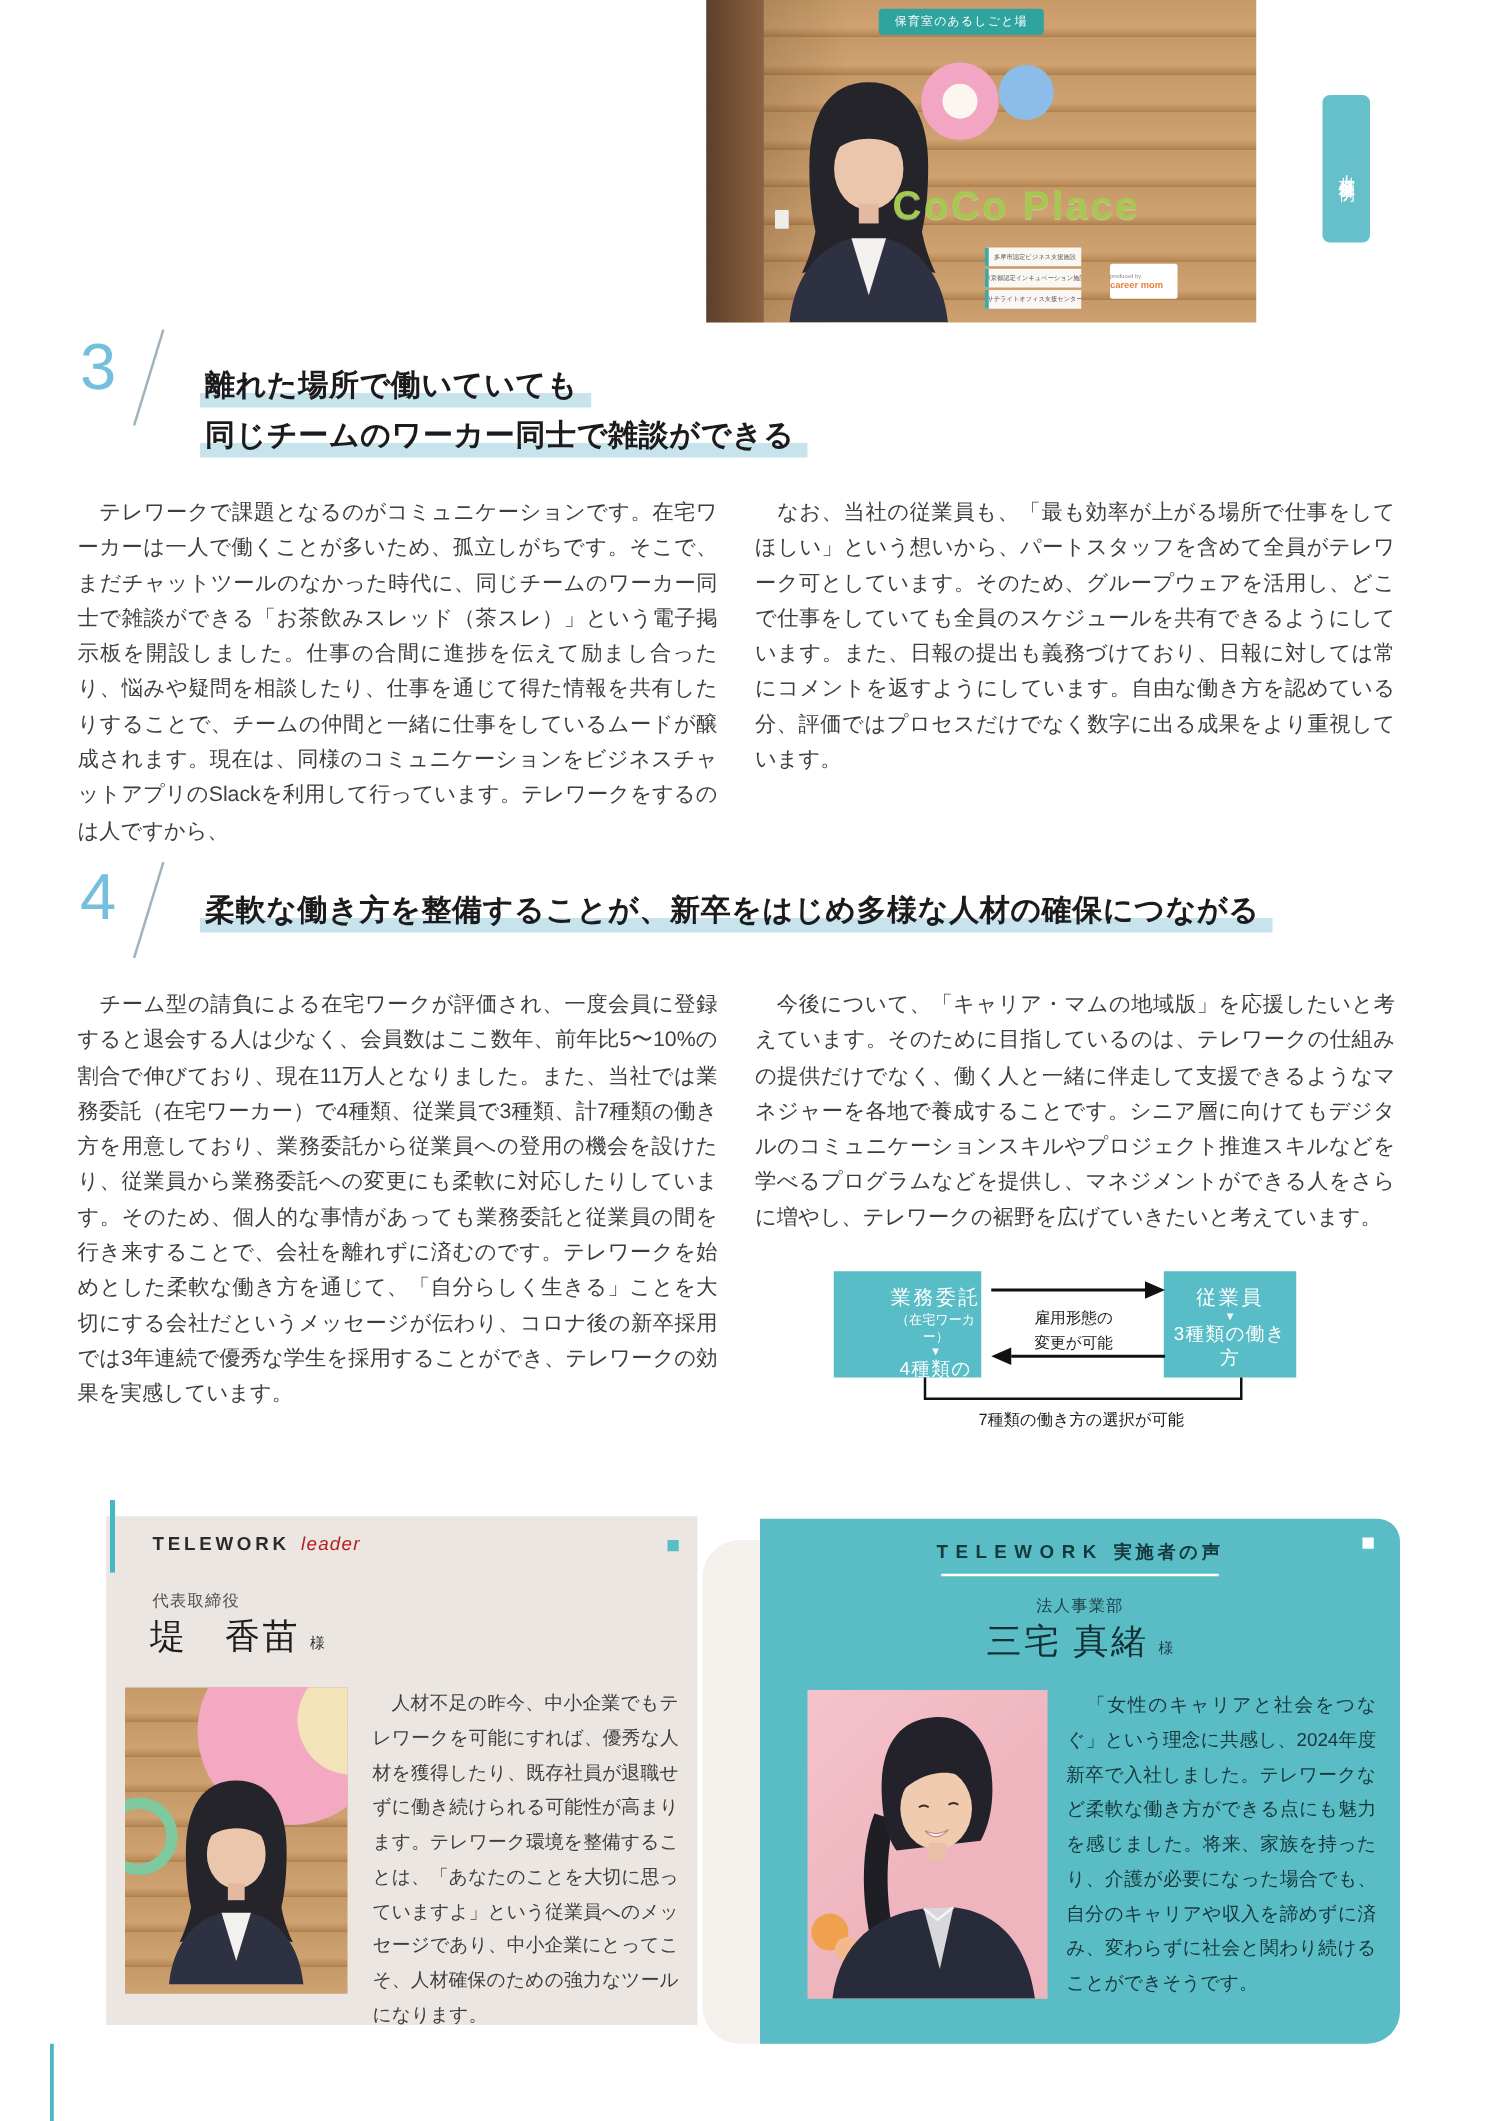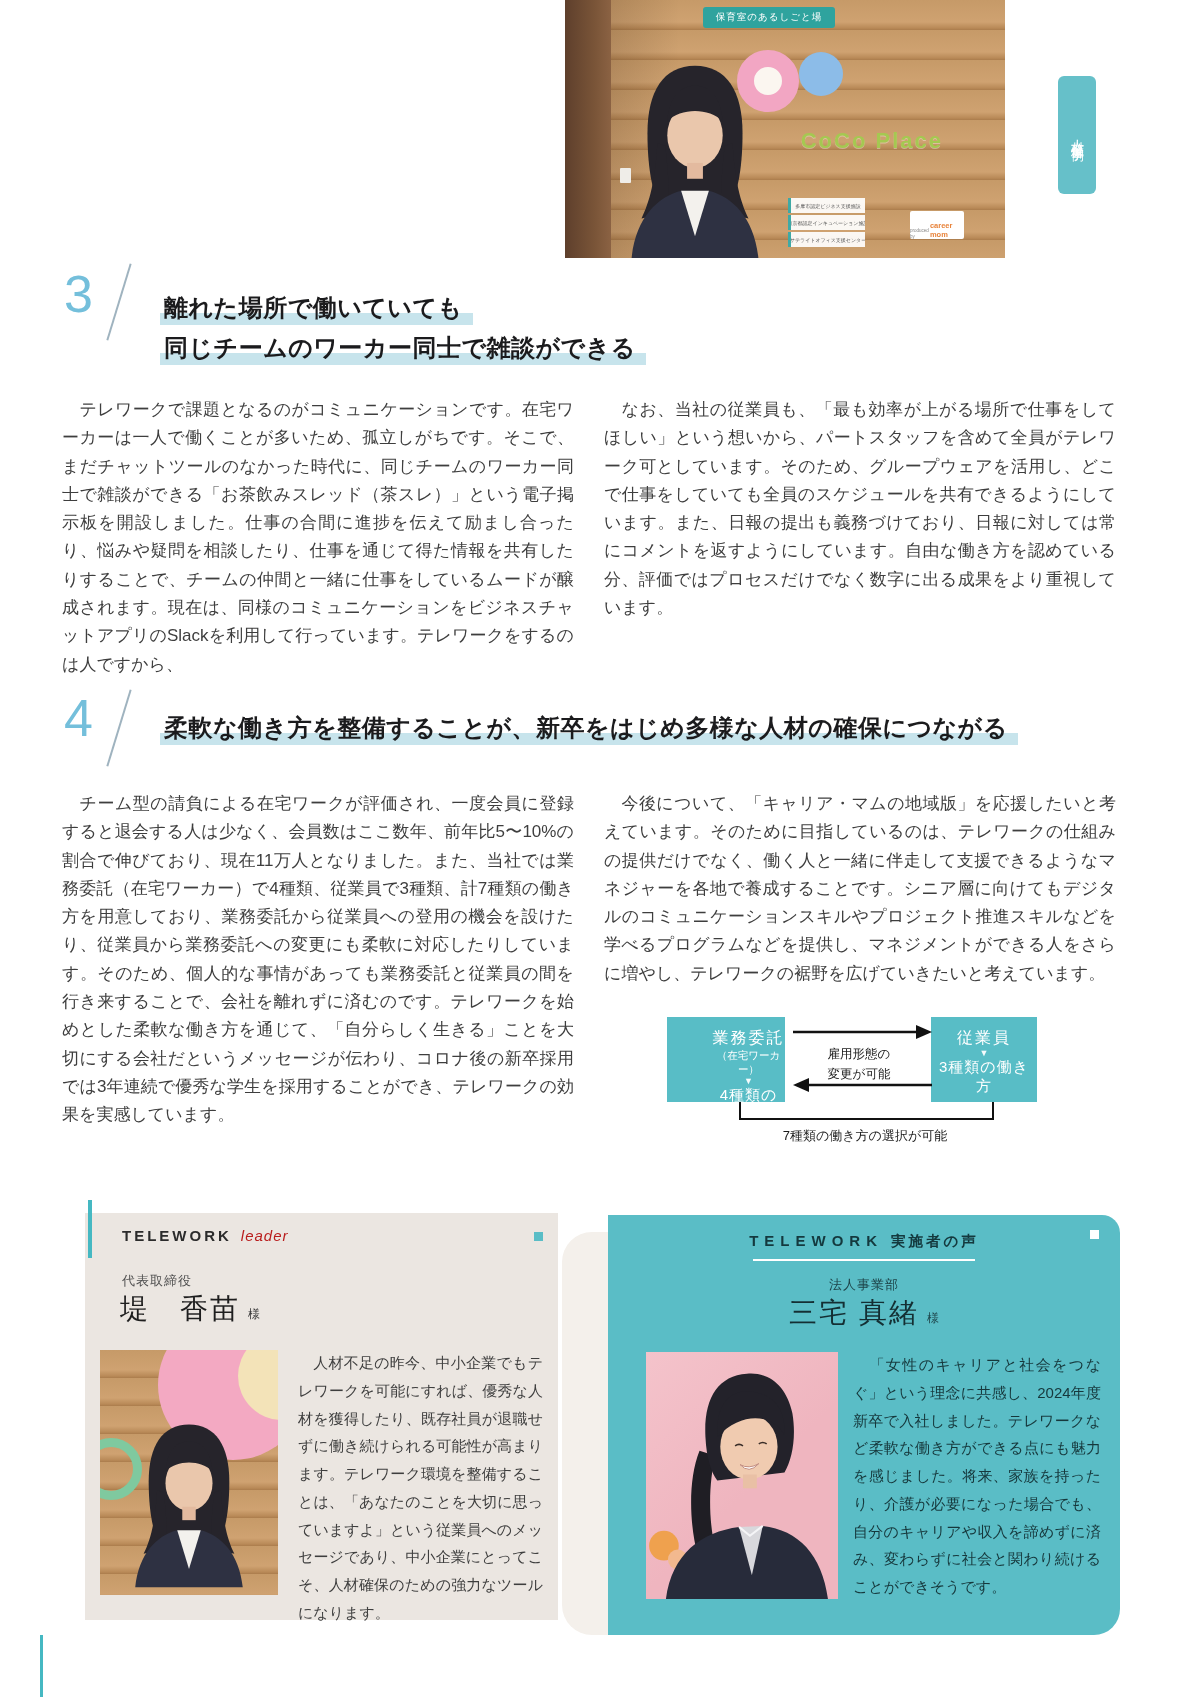--- a/index.html
+++ b/index.html
@@ -17,27 +17,27 @@
   
   .photo-top{position:absolute;left:565px;top:0;width:440px;height:258px;overflow:hidden;
     background:linear-gradient(90deg,rgba(40,20,5,.25),rgba(0,0,0,0) 26%),
     repeating-linear-gradient(180deg,#C69A68 0px,#CFA271 22px,#B98A58 28px,#AA7C4C 30px);}
   .doorframe{position:absolute;left:0;top:0;width:46px;height:258px;
     background:linear-gradient(90deg,#5E3F2C,#7A5538 65%,#8B6243);}
   .nursery-sign{position:absolute;left:138px;top:7px;width:132px;height:21px;background:#2FA39E;border-radius:3px;
     color:#fff;font-size:9.5px;letter-spacing:1px;display:flex;align-items:center;justify-content:center;}
   .donut{position:absolute;left:172px;top:50px;width:28px;height:28px;border:17px solid #F2A6C3;border-radius:50%;background:#FBF6F0;}
   .bluedot{position:absolute;left:234px;top:52px;width:44px;height:44px;border-radius:50%;background:#8CBCE8;}
-  .coco-text{position:absolute;left:118px;top:128px;width:260px;text-align:right;font-size:22px;font-weight:700;
+  .coco-text{position:absolute;left:118px;top:146px;width:260px;text-align:center;font-size:32px;font-weight:700;
     letter-spacing:2px;color:#A5C851;text-shadow:0 1px 0 rgba(255,255,255,.35);}
   .switch{position:absolute;left:55px;top:168px;width:11px;height:15px;background:#EFEDE8;border-radius:1px;}
   .mini-sign{width:74px;height:15px;background:rgba(255,255,255,.92);border-left:3px solid #3FA9A5;
     color:#555;font-size:5px;display:flex;align-items:center;justify-content:center;overflow:hidden;white-space:nowrap;margin-bottom:2px;}
   .producer-sign{position:absolute;left:323px;top:211px;width:54px;height:28px;background:#fff;border-radius:2px;
-    display:flex;flex-direction:row;align-items:flex-end;justify-content:center;line-height:1.2;margin-left:22px;}
+    display:flex;flex-direction:column;align-items:flex-start;justify-content:center;line-height:1.2;}
   .producer-sign .by{font-size:4.5px;color:#888;}
   .producer-sign .nm{font-size:7.5px;color:#E8833A;font-weight:700;}
   
   .side-tab{position:absolute;left:1058px;top:76px;width:38px;height:118px;background:#66C0C9;border-radius:6px;
     display:flex;align-items:center;justify-content:center;}
   .side-tab span{writing-mode:vertical-rl;color:#fff;font-size:13px;letter-spacing:2px;}
   
   .dbox{position:absolute;background:#58BDC6;color:#fff;display:flex;flex-direction:column;align-items:center;
     justify-content:space-between;padding:11px 0 9px;box-sizing:border-box;text-align:center;}
   .dbox .t1{font-size:16px;letter-spacing:2px;}

